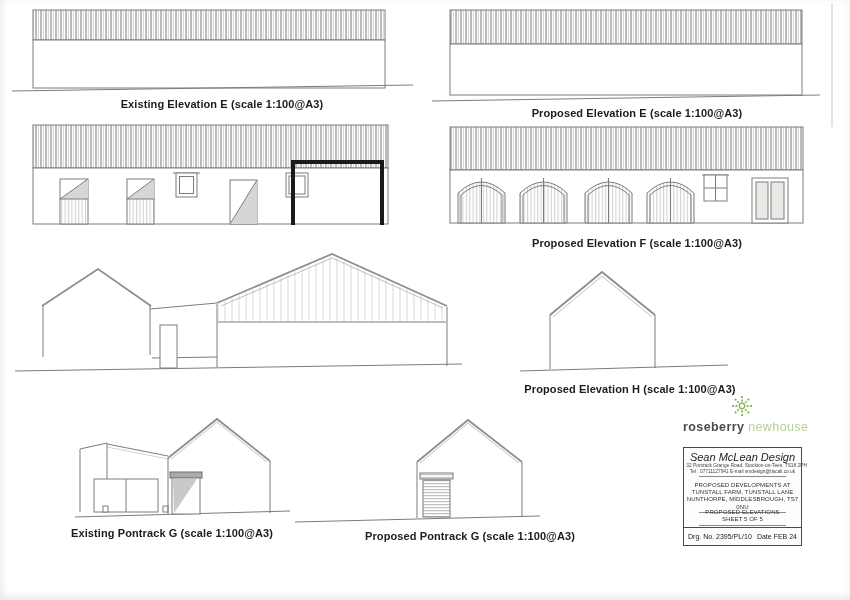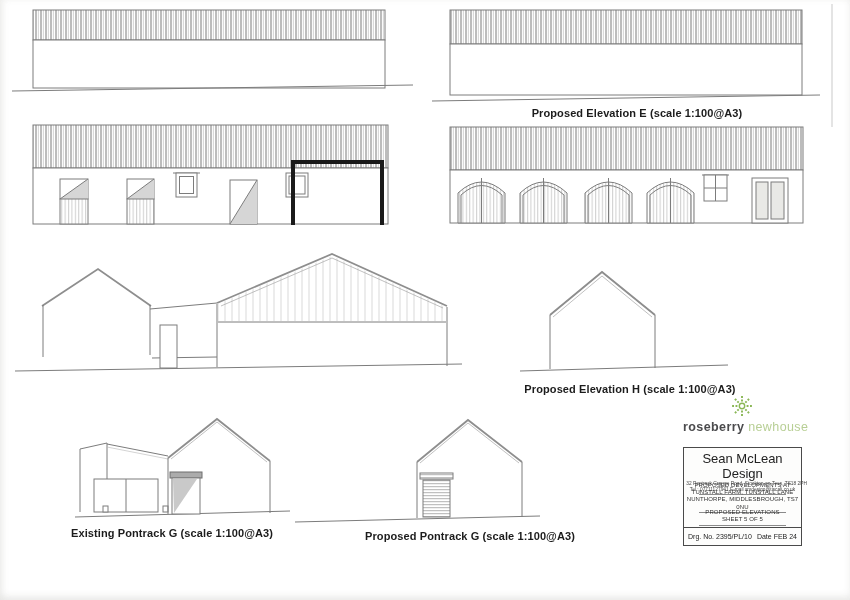--- a/index.html
+++ b/index.html
@@ -20,21 +20,21 @@
   .logo .w1{color:#4b4b4d;font-weight:600;}
   .logo .w2{color:#b8cf95;font-weight:400;}
   
   .titleblock{
     position:absolute;left:683px;top:447px;width:117px;height:97px;
     border:1.2px solid #4a4a4a;background:#fdfdfc;color:#2a2a2a;
     display:flex;flex-direction:column;
   }
   .tb-row{text-align:center;}
   .tb-company{height:32px;padding-top:1px;}
-  .tb-company-name{font-size:13px;font-weight:500;color:#222;margin-top:2px;}
+  .tb-company-name{font-size:11px;font-weight:500;color:#222;margin-top:2px;font-style:italic;}
   .tb-tiny{font-size:5px;line-height:5.6px;color:#444;transform:scale(.96);white-space:nowrap;}
   .tb-small{font-size:6px;line-height:7.2px;font-weight:500;color:#333;letter-spacing:.1px;}
   .tb-project{height:25px;padding-top:1px;}
   .tb-title{height:18px;padding-top:2px;}
   .hr-short{width:74%;margin:1.5px auto 0 auto;border-top:1px solid #8a8a8a;height:0;}
   .tb-bottom{
     border-top:1.1px solid #4a4a4a;flex:1;display:flex;align-items:center;
     justify-content:space-between;padding:0 4px;font-size:7px;color:#222;white-space:nowrap;
   }
 </style>
@@ -216,21 +216,23 @@
       <path d="M295,522 L540,516"></path>
       <path d="M417,462 L468,420 L522,462" stroke="#8e8e8e" stroke-width="1.8"></path>
       <path d="M420,463 L468,423 L519,463" stroke="#b0b0b0" stroke-width="0.8"></path>
       <line x1="417" y1="462" x2="417" y2="518"></line>
       <line x1="522" y1="462" x2="522" y2="517"></line>
       <rect x="420" y="473" width="33" height="6" fill="url(#hboards)"></rect>
       <rect x="423" y="480" width="27" height="37" fill="url(#hboards)"></rect>
     </g>
   </svg>
 
+  <div class="cap" style="left:72px;top:98px;width:300px;">Existing Elevation E (scale 1:100@A3)</div>
   <div class="cap" style="left:487px;top:107px;width:300px;">Proposed Elevation E (scale 1:100@A3)</div>
+  <div class="cap" style="left:487px;top:237px;width:300px;">Proposed Elevation F (scale 1:100@A3)</div>
   <div class="cap" style="left:480px;top:383px;width:300px;">Proposed Elevation H (scale 1:100@A3)</div>
   <div class="cap" style="left:22px;top:527px;width:300px;">Existing Pontrack G (scale 1:100@A3)</div>
   <div class="cap" style="left:320px;top:530px;width:300px;">Proposed Pontrack G (scale 1:100@A3)</div>
 
   <div class="logo">
     <div class="mark">
       <svg width="24" height="24" viewBox="0 0 24 24">
         <g stroke="#8bb757" fill="none">
           <circle cx="12" cy="12" r="2.7" stroke-width="1.4"></circle>
           <g stroke-width="1.9" stroke-dasharray="1.9,1.5">

